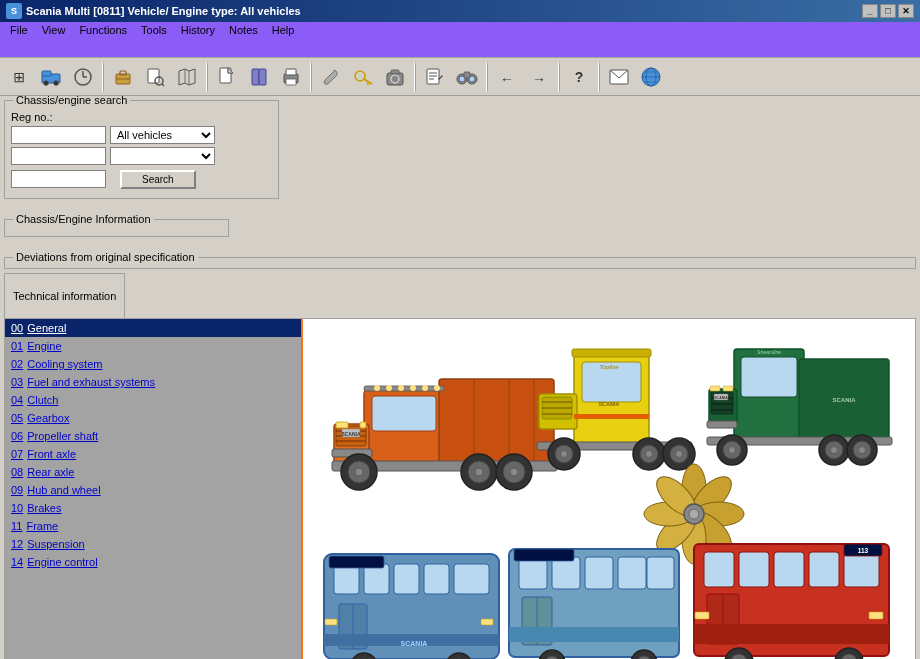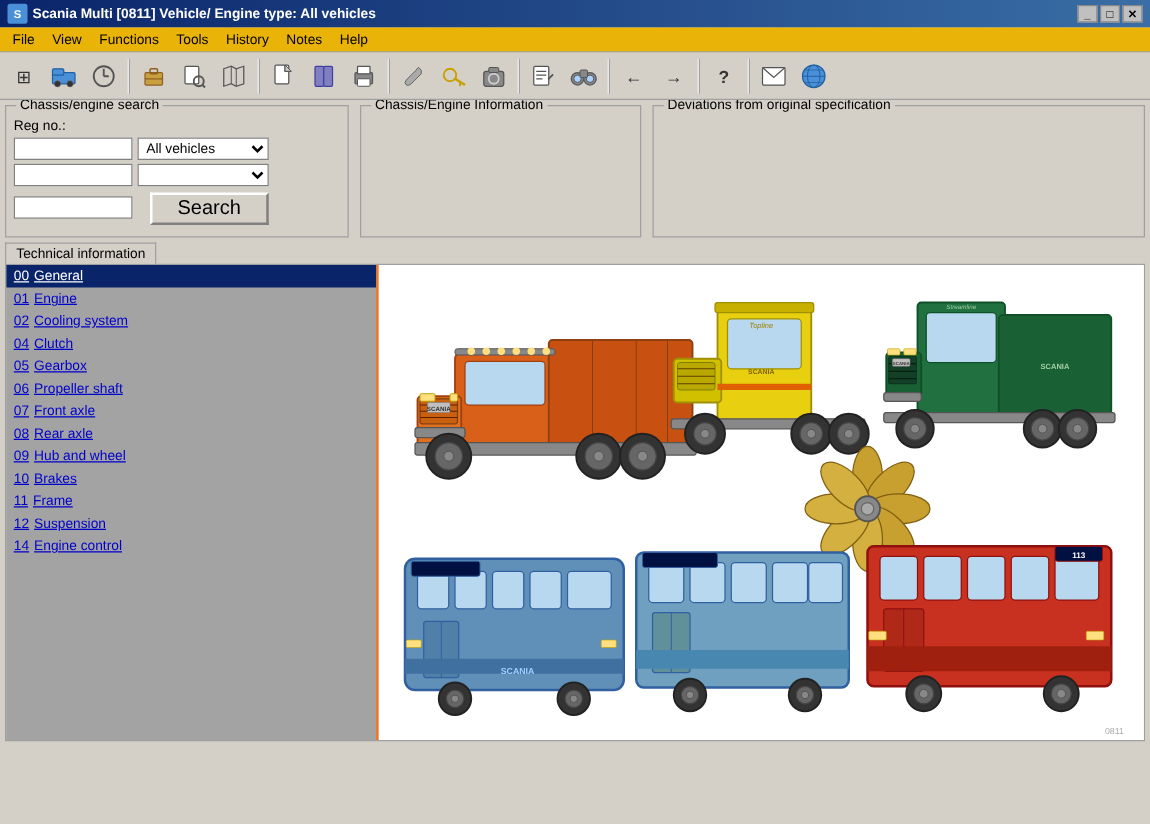--- a/index.html
+++ b/index.html
@@ -17,24 +17,23 @@
       font-weight: bold;
       justify-content: space-between;
     }
     .title-bar-left { display: flex; align-items: center; gap: 4px; }
     .title-bar-icon { width: 16px; height: 16px; background: #4a90d9; border-radius: 2px; display: flex; align-items: center; justify-content: center; font-size: 9px; color: white; }
     .title-bar-controls { display: flex; gap: 2px; }
     .title-bar-btn { width: 16px; height: 14px; background: #c0c0c0; border: 1px solid #888; font-size: 9px; display: flex; align-items: center; justify-content: center; cursor: pointer; color: #000; }
 
     
     .menu-bar {
-      background: #eab308;
-      height: 20px;
-      display: flex;
-      align-items: center;
+      background: #8b5cf6;
+      height: 36px;
+      display: flex;
       padding: 0 4px;
       border-bottom: 1px solid #a0a0a0;
       gap: 2px;
     }
     .menu-item {
       padding: 2px 6px;
       cursor: pointer;
       font-size: 11px;
     }
 
@@ -66,22 +65,23 @@
     .main-content {
       background: #d4d0c8;
       padding: 4px;
       height: calc(659px - 22px - 20px - 38px);
       overflow: hidden;
     }
 
     
     .panels-row {
       display: flex;
-      gap: 9px;
+      gap: 20px;
       margin-bottom: 4px;
+      flex-direction: column;
     }
 
     .search-panel { width: 275px; }
     .info-panel { width: 225px; }
     .deviation-panel { flex: 1; }
 
     .form-row { display: flex; align-items: center; margin-bottom: 3px; gap: 4px; }
     .form-label { font-size: 11px; width: 90px; }
     .form-input {
       height: 18px;
@@ -99,42 +99,42 @@
       padding: 0 2px;
       width: 105px;
     }
 
     .search-btn {
       background: #d4d0c8;
       border: 2px solid #808080;
       border-top-color: #fff;
       border-left-color: #fff;
       padding: 2px 20px;
-      font-size: 16px;
+      font-size: 10px;
       cursor: pointer;
       margin-left: 90px;
       margin-top: 2px;
     }
 
     .info-text {
       font-size: 11px;
       color: #000;
       padding: 2px;
     }
 
     .tech-header {
       display: flex;
       margin-bottom: 0;
     }
 
     .tech-tab {
       background: #d4d0c8;
       border: 1px solid #a0a0a0;
       border-bottom: none;
-      padding: 2px 8px;
+      padding: 16px 8px;
       font-size: 11px;
       cursor: pointer;
       margin-right: 2px;
     }
 
     .tech-content-area {
       display: flex;
       border: 1px solid #a0a0a0;
       background: #d4d0c8;
       height: 382px;
@@ -402,20 +402,24 @@
         </div>
         <div class="tech-list-item">
           <span class="item-num">01</span>
           <span class="item-name">Engine</span>
         </div>
         <div class="tech-list-item">
           <span class="item-num">02</span>
           <span class="item-name">Cooling system</span>
         </div>
         <div class="tech-list-item">
+          <span class="item-num">03</span>
+          <span class="item-name">Fuel and exhaust systems</span>
+        </div>
+        <div class="tech-list-item">
           <span class="item-num">04</span>
           <span class="item-name">Clutch</span>
         </div>
         <div class="tech-list-item">
           <span class="item-num">05</span>
           <span class="item-name">Gearbox</span>
         </div>
         <div class="tech-list-item">
           <span class="item-num">06</span>
           <span class="item-name">Propeller shaft</span>

